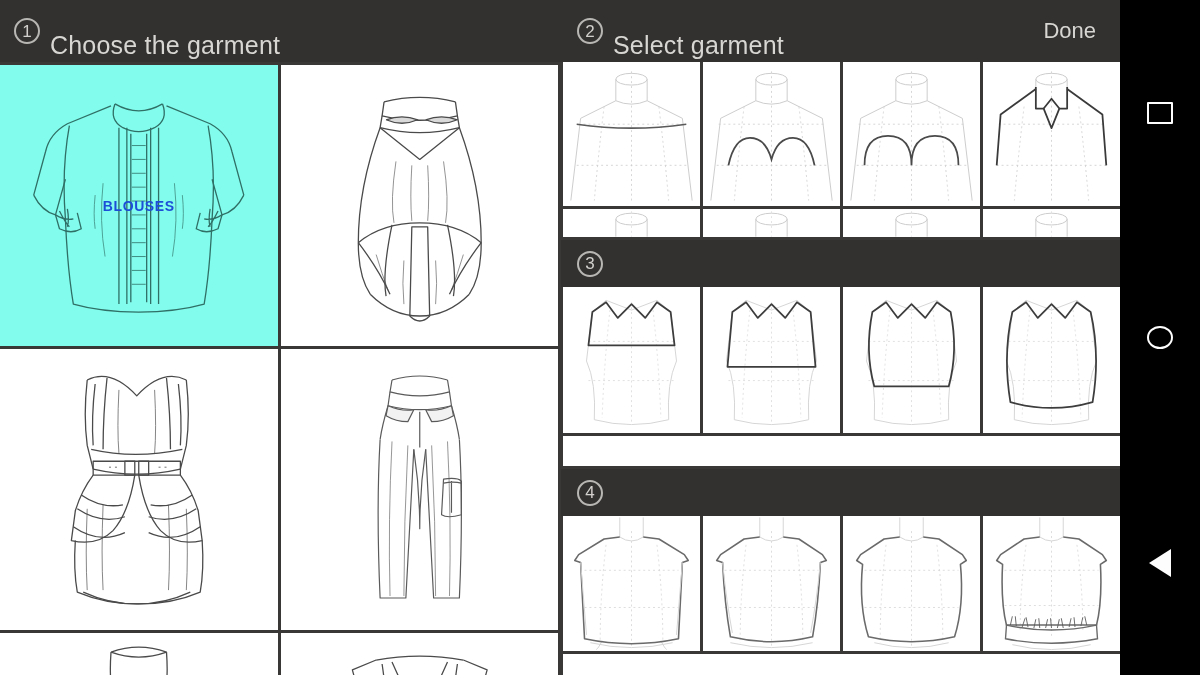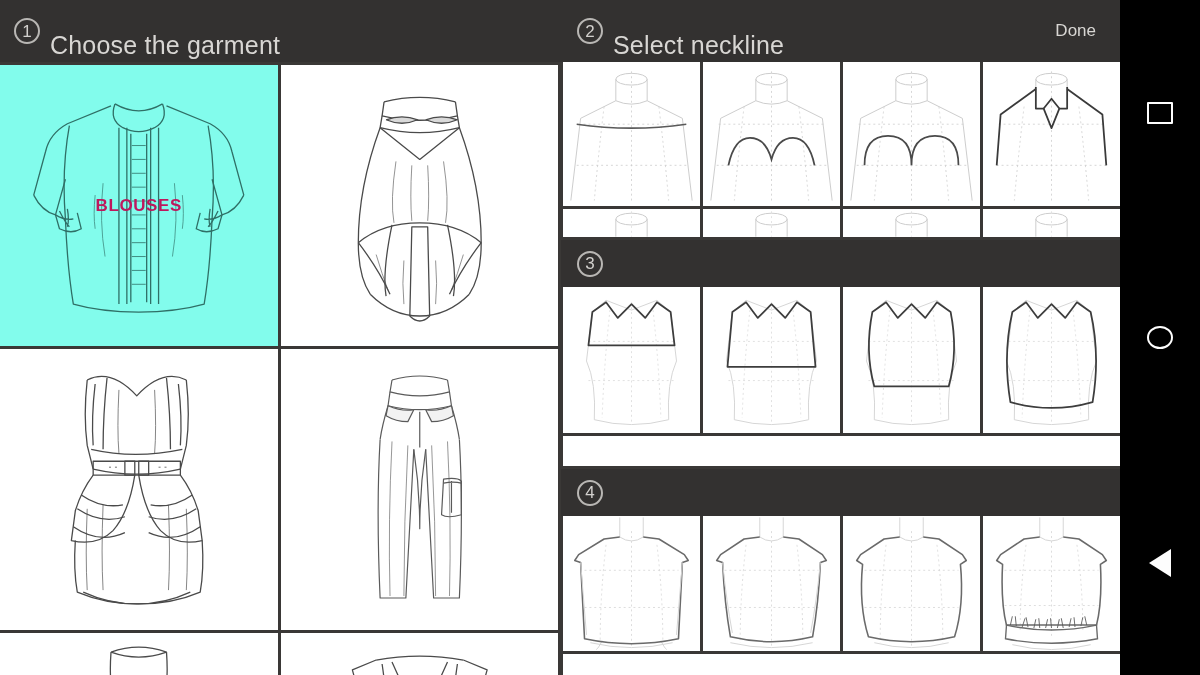--- a/index.html
+++ b/index.html
@@ -22,43 +22,43 @@
   .step-badge {
     width: 26px; height: 26px; border: 2px solid #b9b7b4; border-radius: 50%;
     display: inline-flex; align-items: center; justify-content: center;
     font-size: 17px; line-height: 1; color: #d2d0cd; flex: 0 0 auto;
   }
   .panel-header-title {
     font-size: 25px; font-weight: 400; color: #d8d6d3;
     margin-left: 10px; letter-spacing: .2px; white-space: nowrap; margin-top: 28px;
   }
   .header-action {
-    margin-left: auto; font-size: 17px; color: #d8d6d3; padding-right: 8px;
+    margin-left: auto; font-size: 22px; color: #d8d6d3; padding-right: 8px;
   }
 
   .garment-grid {
     position: absolute; top: 62px; left: 0; width: 561px; height: 613px;
     background: #3a3836;
     display: grid;
     grid-template-columns: 1fr 1fr;
     grid-auto-rows: 281px;
     gap: 3px;
     padding: 3px 3px 0 0;
   }
   .garment-cell {
     background: #ffffff; position: relative; overflow: hidden;
     display: flex; align-items: center; justify-content: center;
   }
   .garment-cell.selected { background: #82fcec; }
   .garment-cell svg { width: 100%; height: 100%; display: block; }
   .garment-label {
     position: absolute; left: 0; right: 0; top: 50%;
     transform: translateY(-50%);
-    text-align: center; color: #be185d;
-    font-size: 17px; font-weight: bold; letter-spacing: .6px;
+    text-align: center; color: #1d4ed8;
+    font-size: 14px; font-weight: bold; letter-spacing: .6px;
   }
 
   
   .right-panel {
     width: 559px; height: 675px; position: relative;
     background: #3a3836; overflow: hidden;
   }
   .right-panel .panel-header { padding: 0 16px; }
   .option-strip { background: #3a3836; padding: 0 0 0 2px; }
   .option-row {
@@ -247,21 +247,21 @@
         </svg>
       </div>
 
     </div>
   </div>
 
   <div class="right-panel">
 
     <div class="panel-header">
       <span class="step-badge">2</span>
-      <span class="panel-header-title">Select neckline</span>
+      <span class="panel-header-title">Select garment</span>
       <span class="header-action">Done</span>
     </div>
 
     <div class="option-strip">
       <div class="option-row" style="height:144px;">
         <div class="option-cell">
           <svg viewBox="0 0 140 144">
             <g fill="none" stroke="#cccccc" stroke-width="1">
               <ellipse cx="70" cy="16" rx="16" ry="6"></ellipse>
               <path d="M54 16 v22 M86 16 v22"></path>

